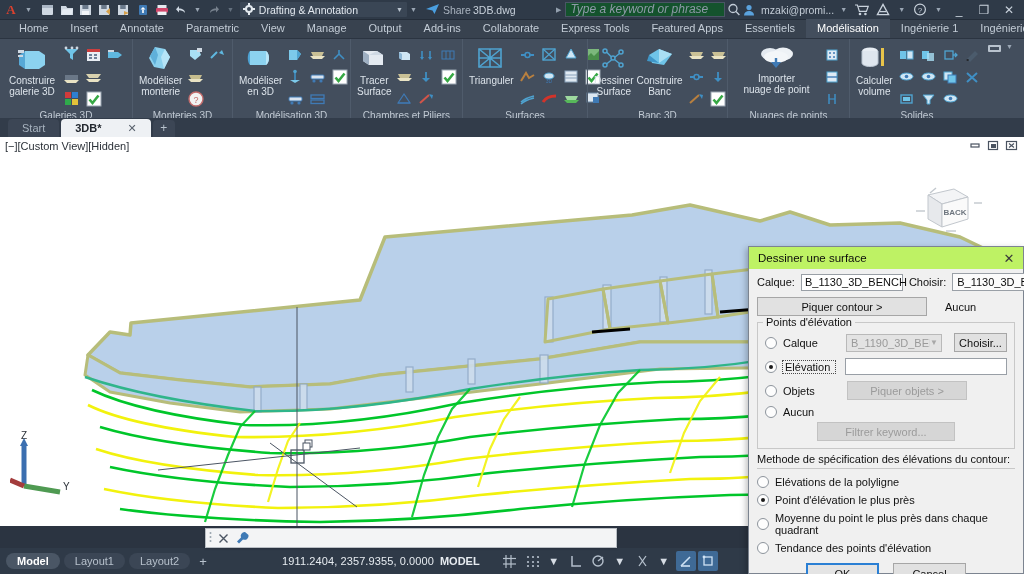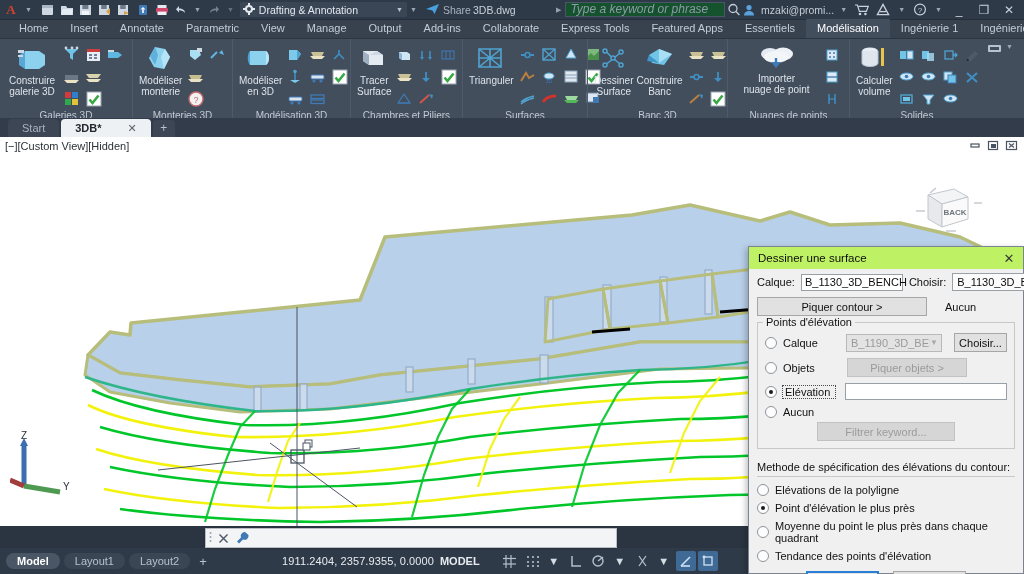--- a/index.html
+++ b/index.html
@@ -1130,42 +1130,42 @@
           <span class="radio"></span>
           <span class="rlbl" style="width:58px">Calque</span>
           <div class="combo dis" style="width:96px">
             <span class="cv">B_1190_3D_BENCH</span>
             <span class="ca">▼</span>
           </div>
           <div class="btn" style="width:54px;margin-left:6px">Choisir...</div>
         </div>
 
         <div class="rrow">
+          <span class="radio sel"></span>
+          <span class="rlbl focus" style="width:52px">Elévation</span>
+          <div class="tfield" style="width:163px;margin-left:4px"></div>
+        </div>
+
+        <div class="rrow">
           <span class="radio"></span>
           <span class="rlbl" style="width:58px">Objets</span>
           <div class="btn dis" style="width:120px">Piquer objets &gt;</div>
         </div>
 
-        <div class="rrow">
-          <span class="radio sel"></span>
-          <span class="rlbl focus" style="width:52px">Elévation</span>
-          <div class="tfield" style="width:163px;margin-left:4px"></div>
-        </div>
-
         <div class="rrow" style="margin-bottom:4px">
           <span class="radio"></span>
           <span class="rlbl">Aucun</span>
         </div>
 
         <div style="display:flex;justify-content:center">
           <div class="btn dis" style="width:138px">Filtrer keyword...</div>
         </div>
       </div>
 
-      <div style="margin-top:12px">
+      <div style="margin-top:4px">
         <div class="meth-title">Methode de spécification des élévations du contour:</div>
         <div style="height:1px;background:#c8c8c8;margin:3px 0 7px 0"></div>
 
         <div class="rrow">
           <span class="radio"></span>
           <span class="rlbl">Elévations de la polyligne</span>
         </div>
         <div class="rrow">
           <span class="radio sel"></span>
           <span class="rlbl">Point d'élévation le plus près</span>

